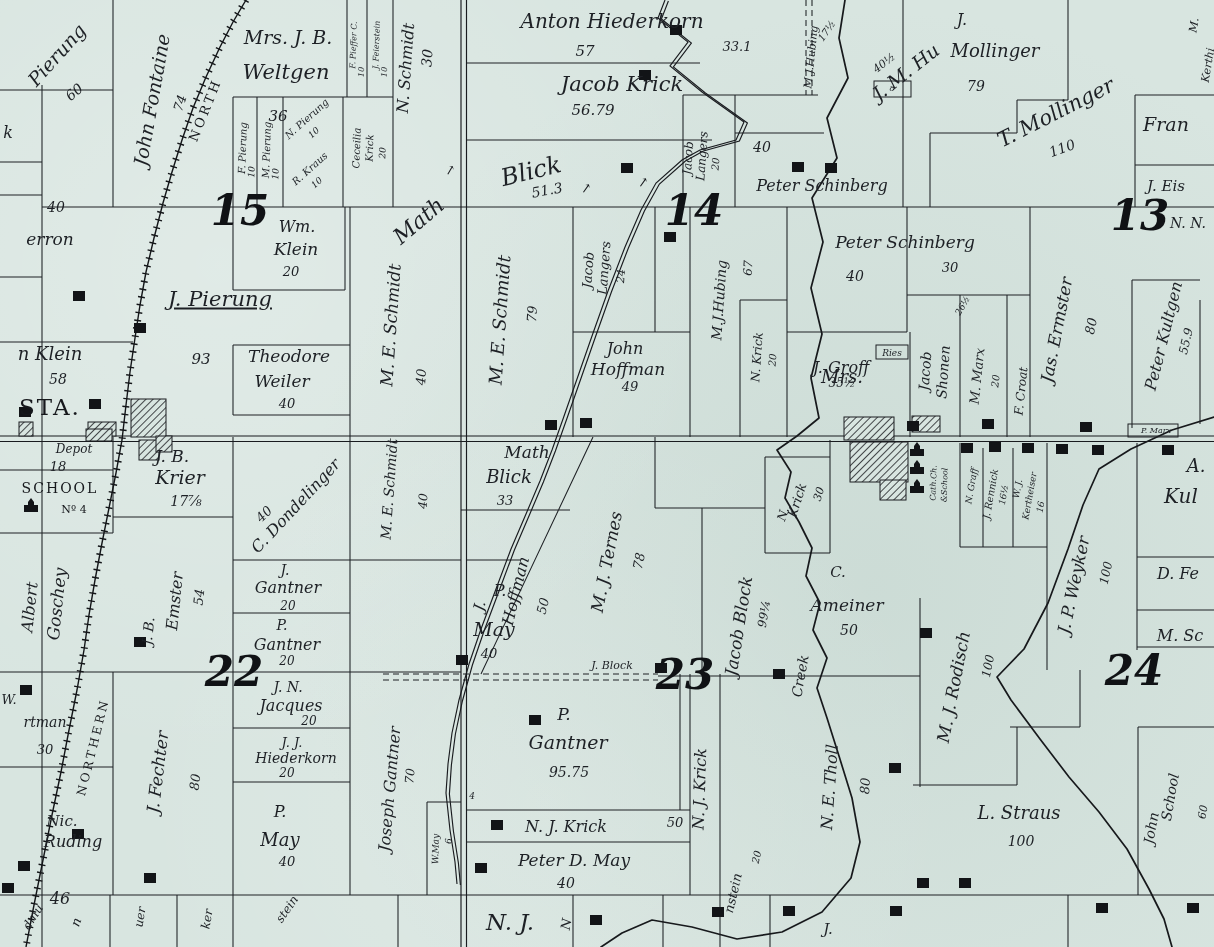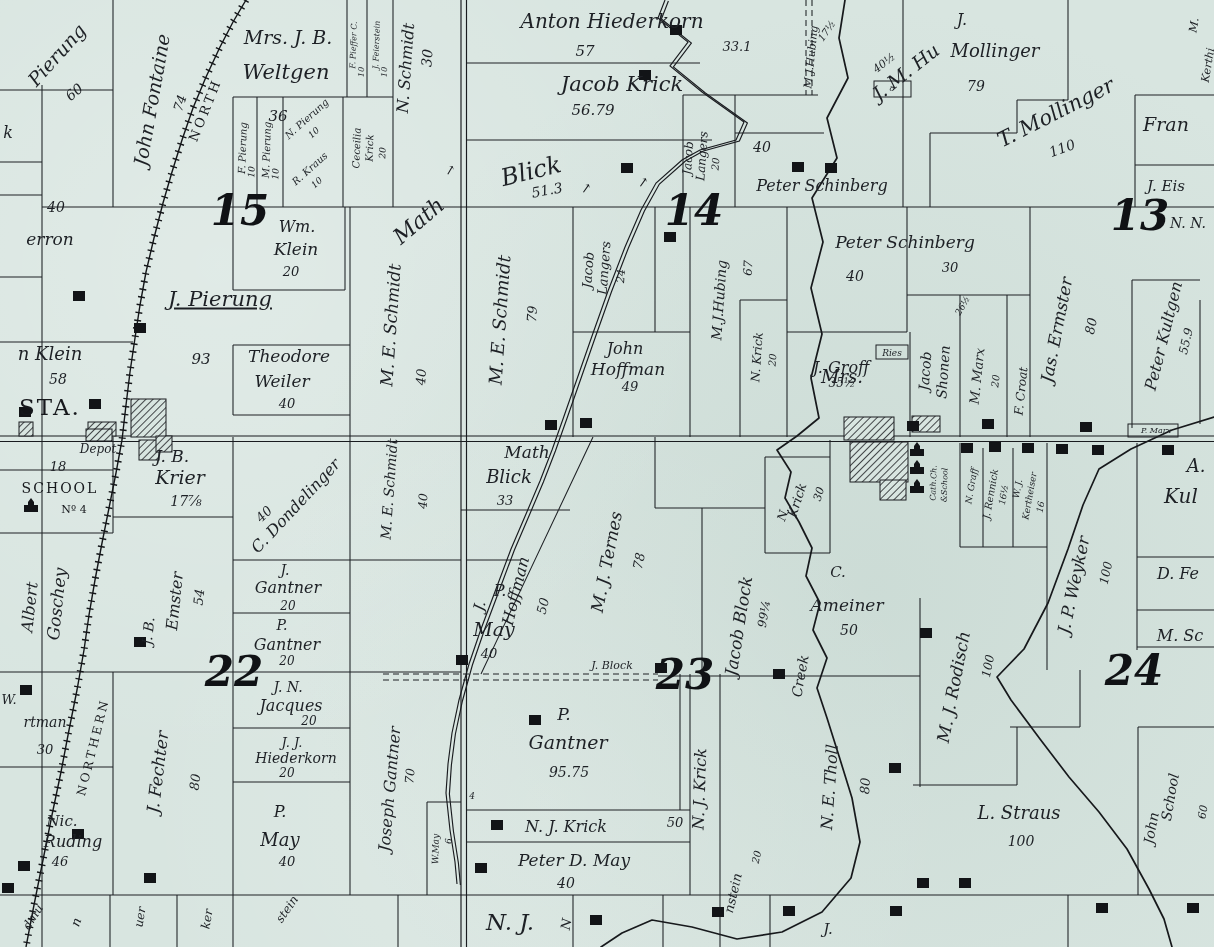--- a/index.html
+++ b/index.html
@@ -255,21 +255,21 @@
       <span class="lbl" style="left: 996px; top: 381px; font-size: 10px; transform: translate(-50%, -50%) rotate(-84deg);">20</span>
       <span class="lbl" style="left: 1021px; top: 391px; font-size: 12px; transform: translate(-50%, -50%) rotate(-84deg);">F. Croat</span>
       <span class="lbl" style="left: 1057px; top: 330px; font-size: 17px; transform: translate(-50%, -50%) rotate(-79deg);">Jas. Ermster</span>
       <span class="lbl" style="left: 1091px; top: 326px; font-size: 13px; transform: translate(-50%, -50%) rotate(-79deg);">80</span>
       <span class="lbl" style="left: 1164px; top: 336px; font-size: 16px; transform: translate(-50%, -50%) rotate(-76deg);">Peter Kultgen</span>
       <span class="lbl" style="left: 1186px; top: 341px; font-size: 12px; transform: translate(-50%, -50%) rotate(-76deg);">55.9</span>
       <span class="lbl" style="left: 1156px; top: 431px; font-size: 8px; transform: translate(-50%, -50%) rotate(0deg);">P. Marx</span>
       <span class="lbl" style="left: 527px; top: 452px; font-size: 17px; transform: translate(-50%, -50%) rotate(0deg);">Math</span>
       <span class="lbl" style="left: 509px; top: 477px; font-size: 18px; transform: translate(-50%, -50%) rotate(0deg);">Blick</span>
       <span class="lbl" style="left: 505px; top: 500px; font-size: 13px; transform: translate(-50%, -50%) rotate(0deg);">33</span>
-      <span class="lbl" style="left: 98px; top: 449px; font-size: 12px; transform: translate(-50%, -50%) rotate(0deg);">Depot</span>
+      <span class="lbl" style="left: 74px; top: 449px; font-size: 12px; transform: translate(-50%, -50%) rotate(0deg);">Depot</span>
       <span class="lbl" style="left: 58px; top: 466px; font-size: 13px; transform: translate(-50%, -50%) rotate(0deg);">18</span>
       <span class="lbl cap" style="left: 60px; top: 488px; font-size: 14px; letter-spacing: 2px; transform: translate(-50%, -50%) rotate(0deg);">SCHOOL</span>
       <span class="lbl cap" style="left: 74px; top: 509px; font-size: 11px; transform: translate(-50%, -50%) rotate(0deg);">Nº 4</span>
       <span class="lbl" style="left: 172px; top: 456px; font-size: 17px; transform: translate(-50%, -50%) rotate(0deg);">J. B.</span>
       <span class="lbl" style="left: 180px; top: 477px; font-size: 19px; transform: translate(-50%, -50%) rotate(0deg);">Krier</span>
       <span class="lbl" style="left: 186px; top: 501px; font-size: 14px; transform: translate(-50%, -50%) rotate(0deg);">17⅞</span>
       <span class="lbl" style="left: 296px; top: 506px; font-size: 16px; transform: translate(-50%, -50%) rotate(-47deg);">C. Dondelinger</span>
       <span class="lbl" style="left: 264px; top: 514px; font-size: 13px; transform: translate(-50%, -50%) rotate(-45deg);">40</span>
       <span class="lbl" style="left: 389px; top: 489px; font-size: 14px; transform: translate(-50%, -50%) rotate(-86deg);">M. E. Schmidt</span>
       <span class="lbl" style="left: 423px; top: 501px; font-size: 12px; transform: translate(-50%, -50%) rotate(-86deg);">40</span>
@@ -292,21 +292,21 @@
       <span class="lbl" style="left: 296px; top: 758px; font-size: 14px; transform: translate(-50%, -50%) rotate(0deg);">Hiederkorn</span>
       <span class="lbl" style="left: 287px; top: 773px; font-size: 12px; transform: translate(-50%, -50%) rotate(0deg);">20</span>
       <span class="lbl" style="left: 280px; top: 812px; font-size: 16px; transform: translate(-50%, -50%) rotate(0deg);">P.</span>
       <span class="lbl" style="left: 280px; top: 840px; font-size: 18px; transform: translate(-50%, -50%) rotate(0deg);">May</span>
       <span class="lbl" style="left: 287px; top: 861px; font-size: 13px; transform: translate(-50%, -50%) rotate(0deg);">40</span>
       <span class="lbl" style="left: 9px; top: 699px; font-size: 13px; transform: translate(-50%, -50%) rotate(0deg);">W.</span>
       <span class="lbl" style="left: 45px; top: 722px; font-size: 14px; transform: translate(-50%, -50%) rotate(0deg);">rtman</span>
       <span class="lbl" style="left: 45px; top: 749px; font-size: 13px; transform: translate(-50%, -50%) rotate(0deg);">30</span>
       <span class="lbl" style="left: 62px; top: 821px; font-size: 15px; transform: translate(-50%, -50%) rotate(0deg);">Nic.</span>
       <span class="lbl" style="left: 73px; top: 842px; font-size: 16px; transform: translate(-50%, -50%) rotate(0deg);">Ruding</span>
-      <span class="lbl" style="left: 60px; top: 861px; font-size: 13px; transform: translate(-50%, -50%) rotate(0deg);">46</span>
+      <span class="lbl" style="left: 60px; top: 899px; font-size: 16px; transform: translate(-50%, -50%) rotate(0deg);">46</span>
       <span class="lbl" style="left: 158px; top: 772px; font-size: 17px; transform: translate(-50%, -50%) rotate(-83deg);">J. Fechter</span>
       <span class="lbl" style="left: 195px; top: 782px; font-size: 13px; transform: translate(-50%, -50%) rotate(-83deg);">80</span>
       <span class="lbl cap" style="left: 93px; top: 747px; font-size: 12px; letter-spacing: 3px; transform: translate(-50%, -50%) rotate(-76deg);">NORTHERN</span>
       <span class="lbl" style="left: 390px; top: 789px; font-size: 16px; transform: translate(-50%, -50%) rotate(-85deg);">Joseph Gantner</span>
       <span class="lbl" style="left: 410px; top: 776px; font-size: 12px; transform: translate(-50%, -50%) rotate(-85deg);">70</span>
       <span class="lbl" style="left: 436px; top: 849px; font-size: 9px; transform: translate(-50%, -50%) rotate(-89deg);">W.May</span>
       <span class="lbl" style="left: 449px; top: 841px; font-size: 9px; transform: translate(-50%, -50%) rotate(-89deg);">6</span>
       <span class="lbl" style="left: 500px; top: 591px; font-size: 16px; transform: translate(-50%, -50%) rotate(0deg);">P.</span>
       <span class="lbl" style="left: 494px; top: 629px; font-size: 19px; transform: translate(-50%, -50%) rotate(0deg);">May</span>
       <span class="lbl" style="left: 489px; top: 653px; font-size: 13px; transform: translate(-50%, -50%) rotate(0deg);">40</span>

